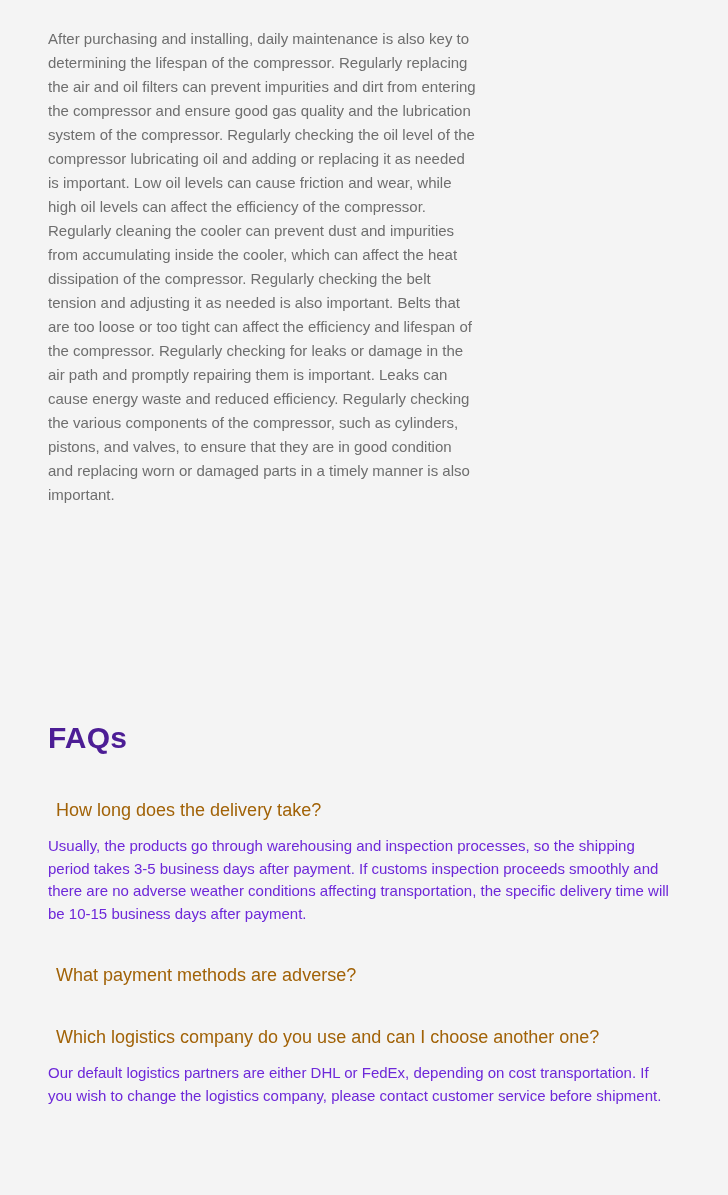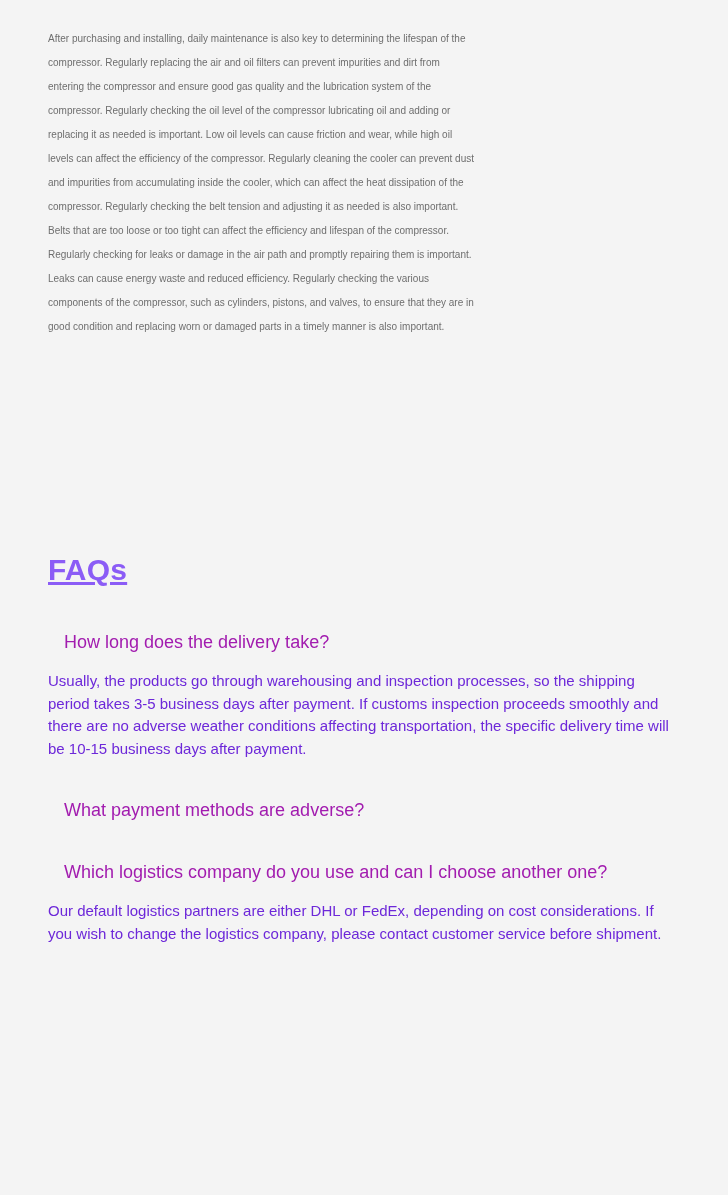--- a/index.html
+++ b/index.html
@@ -16,46 +16,45 @@
     overflow: hidden;
   }
   .page {
     width: 728px;
     height: 1195px;
     padding: 0 48px;
   }
   .intro-paragraph {
     margin: 27px 0 0 0;
     max-width: 428px;
-    font-size: 10px;
+    font-size: 15px;
     line-height: 24px;
     color: #6e6e6e;
   }
   .faqs-title {
     margin: 212px 0 0 0;
     font-size: 30px;
     line-height: 38px;
     font-weight: 700;
-    color: #8b5cf6;
+    color: #4c1d95;
     letter-spacing: 0.2px;
-    text-decoration: underline;
   }
   .faq-item {
     margin-top: 38px;
   }
   .faq-item.first {
     margin-top: 41px;
   }
   .faq-question {
-    margin: 16px;
+    margin: 8px;
     max-width: 560px;
     font-size: 18px;
     line-height: 24px;
     font-weight: 400;
-    color: #a21caf;
+    color: #a16207;
   }
   .faq-answer {
     margin: 13px 0 0 0;
     max-width: 624px;
     font-size: 15px;
     line-height: 22.5px;
     color: #6d28d9;
   }
 </style>
 </head>
@@ -71,16 +70,16 @@
     <h2 class="faq-question">How long does the delivery take?</h2>
     <p class="faq-answer">Usually, the products go through warehousing and inspection processes, so the shipping period takes 3-5 business days after payment. If customs inspection proceeds smoothly and there are no adverse weather conditions affecting transportation, the specific delivery time will be 10-15 business days after payment.</p>
   </section>
 
   <section class="faq-item">
     <h2 class="faq-question">What payment methods are adverse?</h2>
   </section>
 
   <section class="faq-item">
     <h2 class="faq-question">Which logistics company do you use and can I choose another one?</h2>
-    <p class="faq-answer">Our default logistics partners are either DHL or FedEx, depending on cost considerations. If you wish to change the logistics company, please contact customer service before shipment.</p>
+    <p class="faq-answer">Our default logistics partners are either DHL or FedEx, depending on cost transportation. If you wish to change the logistics company, please contact customer service before shipment.</p>
   </section>
 
 </div>
 
 </body></html>

